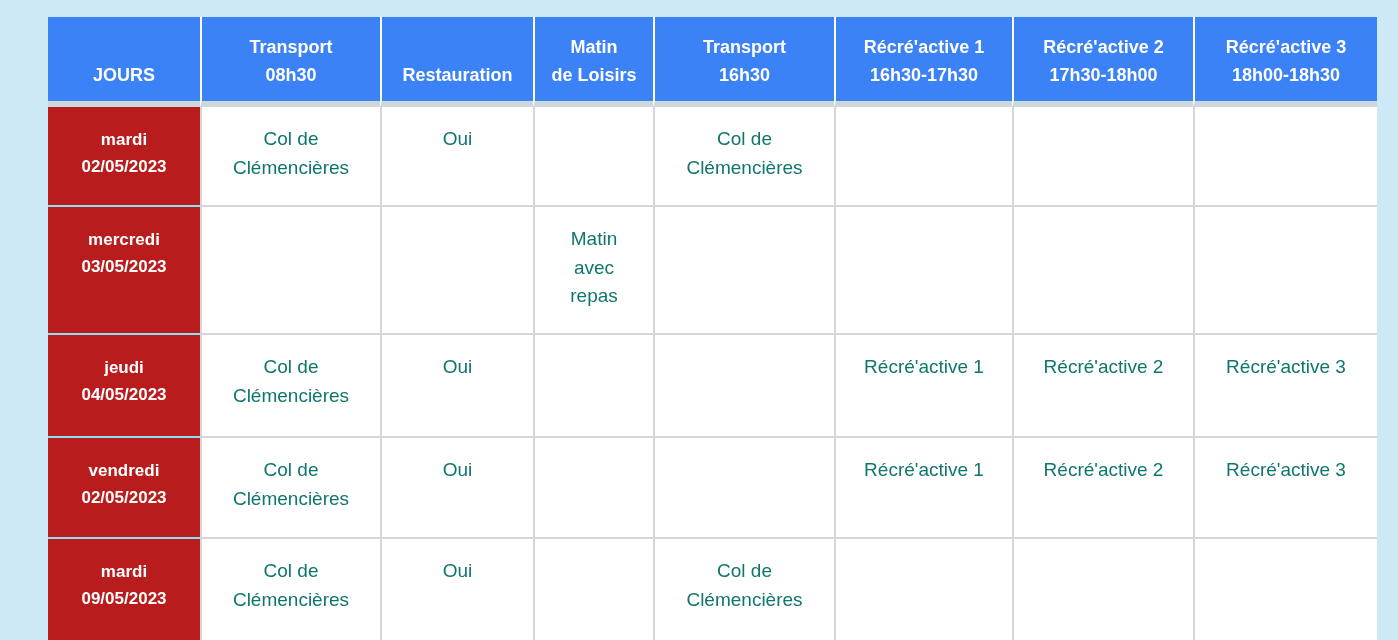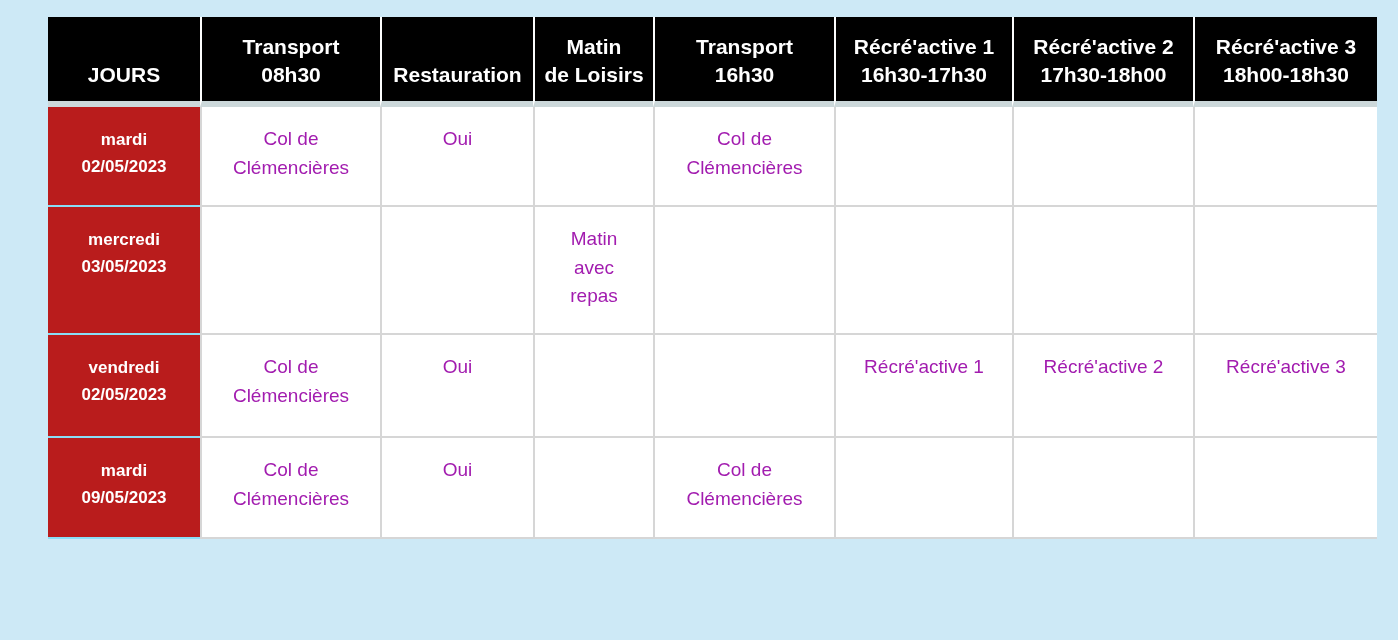--- a/index.html
+++ b/index.html
@@ -21,43 +21,43 @@
     border-collapse: separate;
     border-spacing: 0;
   }
   th, td {
     text-align: center;
     white-space: pre-line;
     overflow: hidden;
   }
   thead tr { height: 90px; }
   thead th {
-    background: #000000;
+    background: #3b82f6;
     color: #ffffff;
-    font-size: 21px;
+    font-size: 18px;
     font-weight: bold;
     line-height: 28px;
     vertical-align: bottom;
     padding: 8px 6px 12px 6px;
     border-bottom: 6px solid #ccd8da;
   }
   thead th + th { border-left: 2px solid #fdfefe; }
   tbody th.day {
     background: #b91c1c;
     color: #ffffff;
     font-size: 17px;
     font-weight: bold;
     line-height: 27px;
     vertical-align: baseline;
     padding: 18px 6px 8px 6px;
     border-bottom: 2px solid #8adef6;
   }
   tbody td {
     background: #ffffff;
-    color: #a21caf;
+    color: #0f766e;
     font-size: 19px;
     font-weight: normal;
     line-height: 28.5px;
     vertical-align: baseline;
     padding: 18px 10px 8px 10px;
     border-left: 2px solid #d6d6d6;
     border-bottom: 2px solid #d6d6d6;
   }
   tbody tr:nth-child(1) { height: 100px; }
   tbody tr:nth-child(2) { height: 128px; }
@@ -118,20 +118,32 @@
       <td></td>
       <td>Matin
 avec
 repas</td>
       <td></td>
       <td></td>
       <td></td>
       <td></td>
     </tr>
     <tr>
+      <th class="day">jeudi
+04/05/2023</th>
+      <td>Col de
+Clémencières</td>
+      <td>Oui</td>
+      <td></td>
+      <td></td>
+      <td>Récré'active 1</td>
+      <td>Récré'active 2</td>
+      <td>Récré'active 3</td>
+    </tr>
+    <tr>
       <th class="day">vendredi
 02/05/2023</th>
       <td>Col de
 Clémencières</td>
       <td>Oui</td>
       <td></td>
       <td></td>
       <td>Récré'active 1</td>
       <td>Récré'active 2</td>
       <td>Récré'active 3</td>

